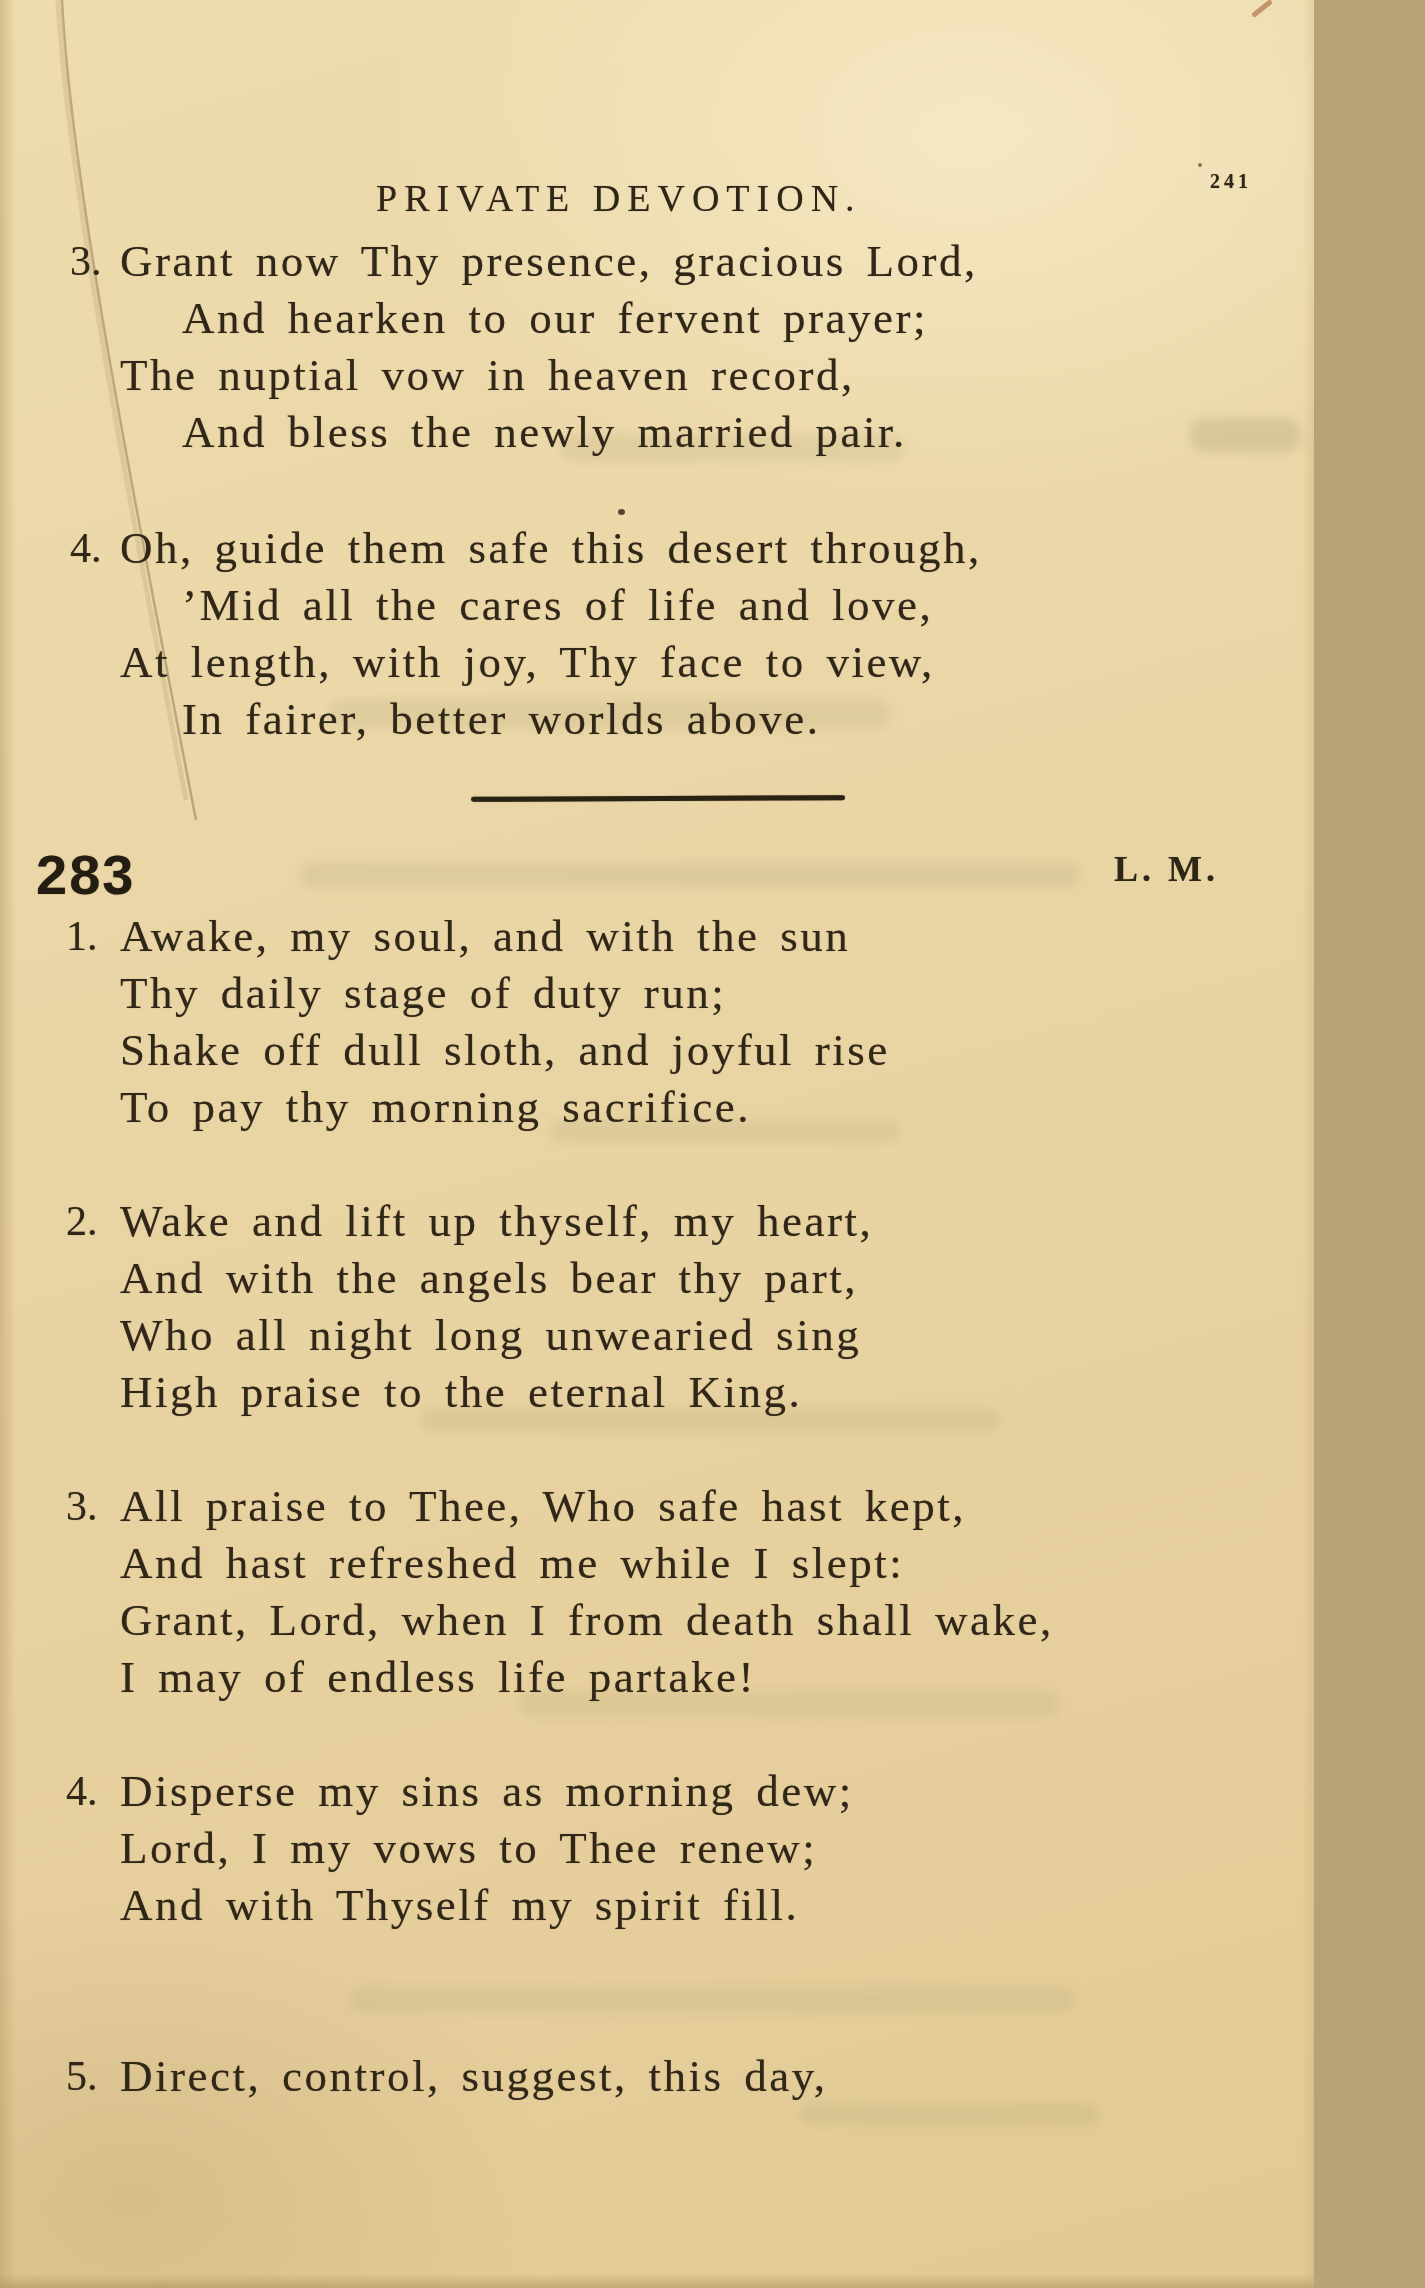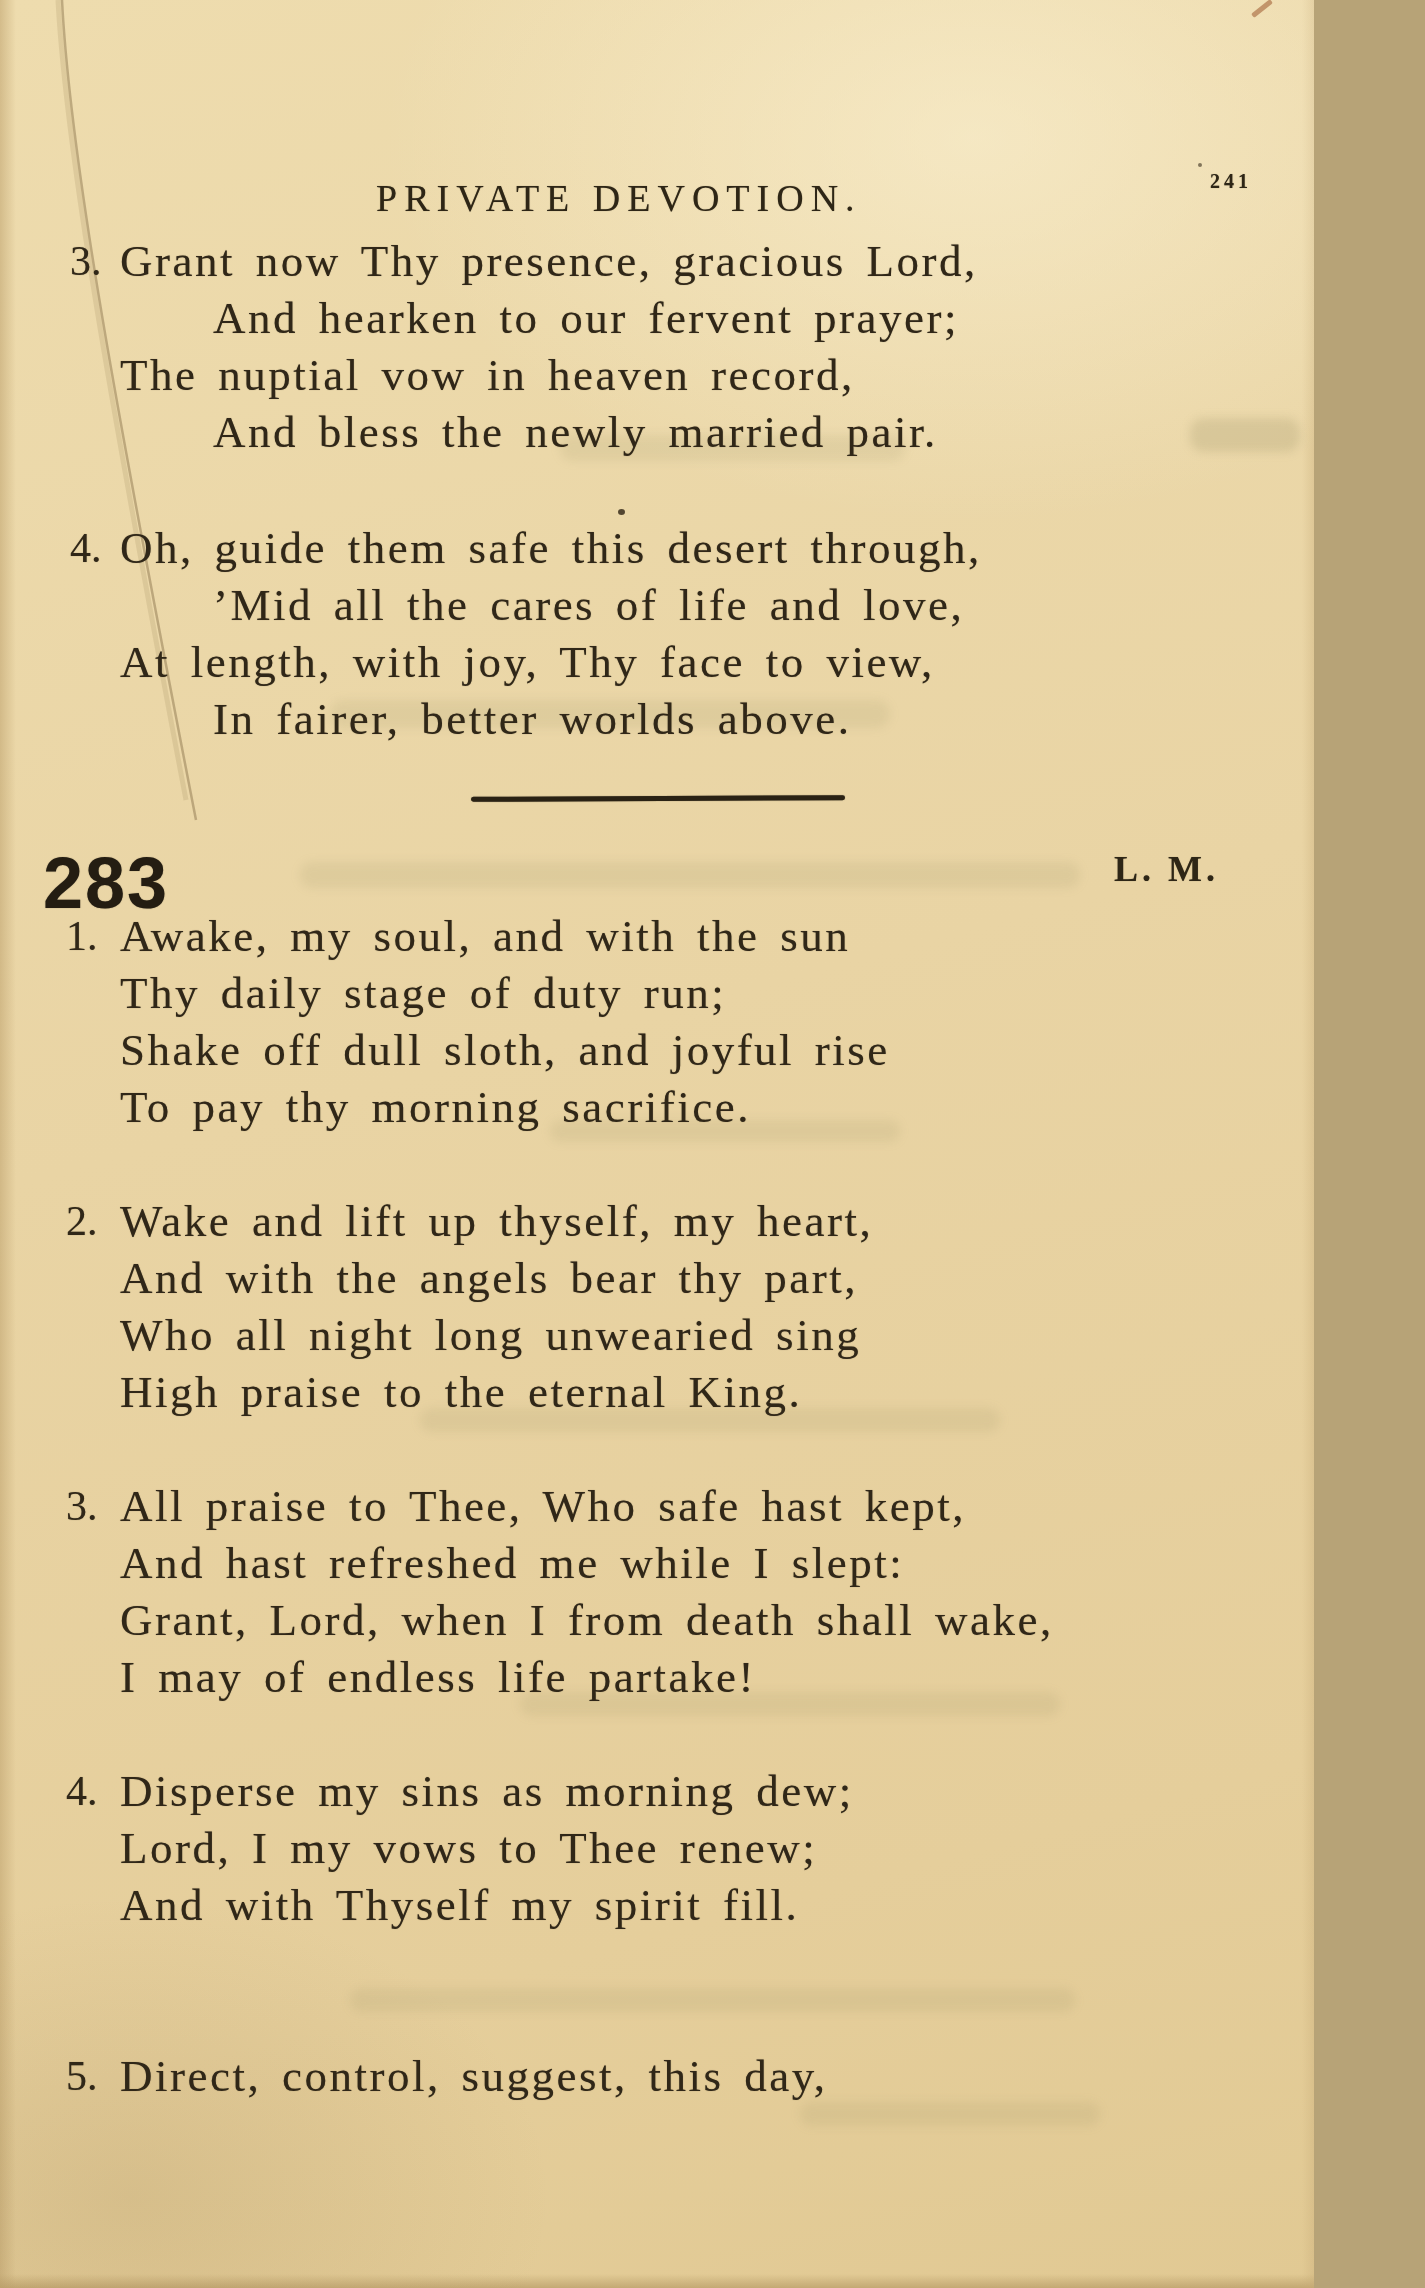--- a/index.html
+++ b/index.html
@@ -33,32 +33,31 @@
     flex:0 0 62px;width:62px;box-sizing:border-box;padding-left:8px;
     font-size:42px;line-height:57px;
     text-shadow:0 0 1px rgba(48,39,24,0.45);
   }
   .verse.cont .num{padding-left:12px;}
   .line{
     font-size:45px;line-height:57px;white-space:nowrap;
     letter-spacing:2.5px;word-spacing:7px;
     text-shadow:0 0 1px rgba(48,39,24,0.45);
   }
-  .line.indent{margin-left:93px;}
+  .line.indent{margin-left:62px;}
   .divider{
     position:absolute;top:796px;left:471px;width:374px;height:5px;
     background:#2a2214;border-radius:3px;transform:rotate(-0.25deg);
     box-shadow:0 0 1px rgba(42,34,20,0.6);
   }
   .hymn-number{
     position:absolute;top:842px;left:36px;
     font-family:"Liberation Sans","DejaVu Sans",sans-serif;
-    font-weight:700;font-size:72px;letter-spacing:2px;color:#241d12;
+    font-weight:700;font-size:56px;letter-spacing:2px;color:#241d12;
     text-shadow:0 0 1px rgba(36,29,18,0.5);
-    margin-left:7px;
   }
   .meter{
     position:absolute;top:848px;left:1114px;
     font-size:36px;letter-spacing:4px;font-weight:700;color:#2e2616;
     text-shadow:0 0 1px rgba(46,38,22,0.4);white-space:nowrap;
   }
   .smudge{position:absolute;background:rgba(148,138,94,0.13);filter:blur(5px);border-radius:14px;}
   .smudge.strong{background:rgba(140,128,86,0.2);}
   .speck{position:absolute;border-radius:50%;background:#382d1b;}
   .mark{position:absolute;border-radius:2px;}

